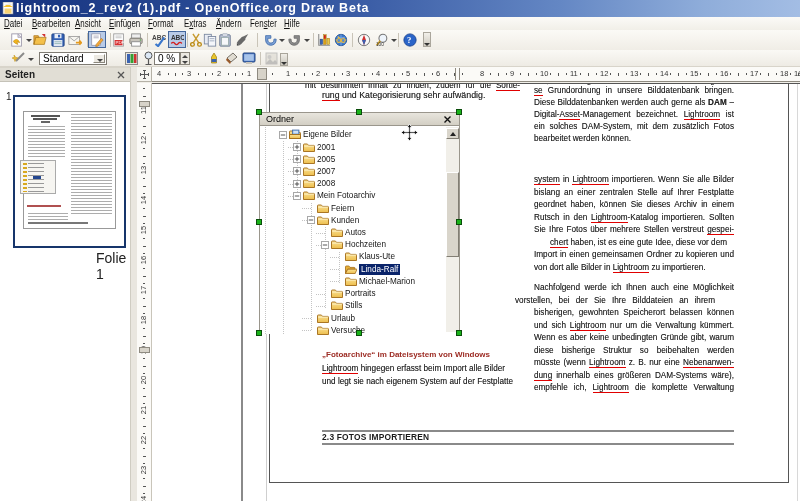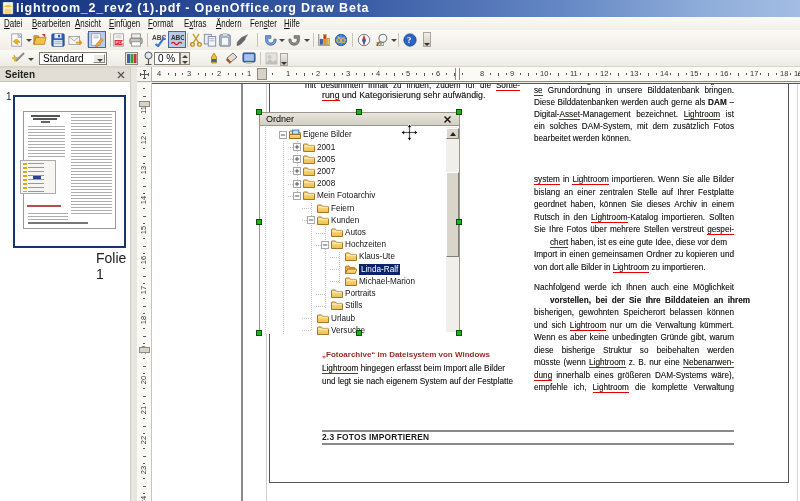--- a/index.html
+++ b/index.html
@@ -444,21 +444,21 @@
       <div class="txt rc" style="left:382px;top:50px;width:200px;">bearbeitet werden können.</div>
       <div class="txt rc" style="left:382px;top:91px;width:200px;text-align:justify;text-align-last:justify;"><span class="sp">system</span> in <span class="sp">Lightroom</span> importieren. Wenn Sie alle Bilder</div>
       <div class="txt rc" style="left:382px;top:103.5px;width:200px;text-align:justify;text-align-last:justify;">bislang an einer zentralen Stelle auf Ihrer Festplatte</div>
       <div class="txt rc" style="left:382px;top:116px;width:200px;text-align:justify;text-align-last:justify;">geordnet haben, können Sie dieses Archiv in einem</div>
       <div class="txt rc" style="left:382px;top:128.5px;width:200px;text-align:justify;text-align-last:justify;">Rutsch in den <span class="sp">Lightroom</span>-Katalog importieren. Sollten</div>
       <div class="txt rc" style="left:382px;top:141px;width:200px;text-align:justify;text-align-last:justify;">Sie Ihre Fotos über mehrere Stellen verstreut <span class="sp">gespei-</span></div>
       <div class="txt rc" style="left:382px;top:153.5px;width:176px;text-align:justify;text-align-last:justify;margin-left:16px;"><span class="sp">chert</span> haben, ist es eine gute Idee, diese vor dem</div>
       <div class="txt rc" style="left:382px;top:166px;width:200px;text-align:justify;text-align-last:justify;">Import in einen gemeinsamen Ordner zu kopieren und</div>
       <div class="txt rc" style="left:382px;top:178.5px;width:200px;">von dort alle Bilder in <span class="sp">Lightroom</span> zu importieren.</div>
       <div class="txt rc" style="left:382px;top:199px;width:200px;text-align:justify;text-align-last:justify;">Nachfolgend werde ich Ihnen auch eine Möglichkeit</div>
-      <div class="txt rc" style="left:398px;top:211.5px;width:200px;text-align:justify;text-align-last:justify;font-weight:bold;">vorstellen, bei der Sie Ihre Bilddateien an ihrem</div>
+      <div class="txt rc" style="left:363px;top:211.5px;width:200px;text-align:justify;text-align-last:justify;">vorstellen, bei der Sie Ihre Bilddateien an ihrem</div>
       <div class="txt rc" style="left:382px;top:224px;width:200px;text-align:justify;text-align-last:justify;">bisherigen, gewohnten Speicherort belassen können</div>
       <div class="txt rc" style="left:382px;top:236.5px;width:200px;text-align:justify;text-align-last:justify;">und sich <span class="sp">Lightroom</span> nur um die Verwaltung kümmert.</div>
       <div class="txt rc" style="left:382px;top:249px;width:200px;text-align:justify;text-align-last:justify;">Wenn es aber keine unbedingten Gründe gibt, warum</div>
       <div class="txt rc" style="left:382px;top:261.5px;width:200px;text-align:justify;text-align-last:justify;">diese bisherige Struktur so beibehalten werden</div>
       <div class="txt rc" style="left:382px;top:274px;width:200px;text-align:justify;text-align-last:justify;">müsste (wenn <span class="sp">Lightroom</span> z. B. nur eine <span class="sp">Nebenanwen-</span></div>
       <div class="txt rc" style="left:382px;top:299px;width:200px;text-align:justify;text-align-last:justify;">empfehle ich, <span class="sp">Lightroom</span> die komplette Verwaltung</div>
       <div class="txt rc" style="left:382px;top:286.5px;width:200px;text-align:justify;text-align-last:justify;"><span class="sp">dung</span> innerhalb eines größeren DAM-Systems wäre),</div>
       <div class="txt" style="left:170px;top:265.5px;font-size:8px;font-weight:bold;color:#9c2b23">„Fotoarchive“ im Dateisystem von Windows</div>
       <div class="txt rc" style="left:170px;top:280px;"><span class="sp">Lightroom</span> hingegen erfasst beim Import alle Bilder</div>
       <div class="txt rc" style="left:170px;top:293px;">und legt sie nach eigenem System auf der Festplatte</div>

